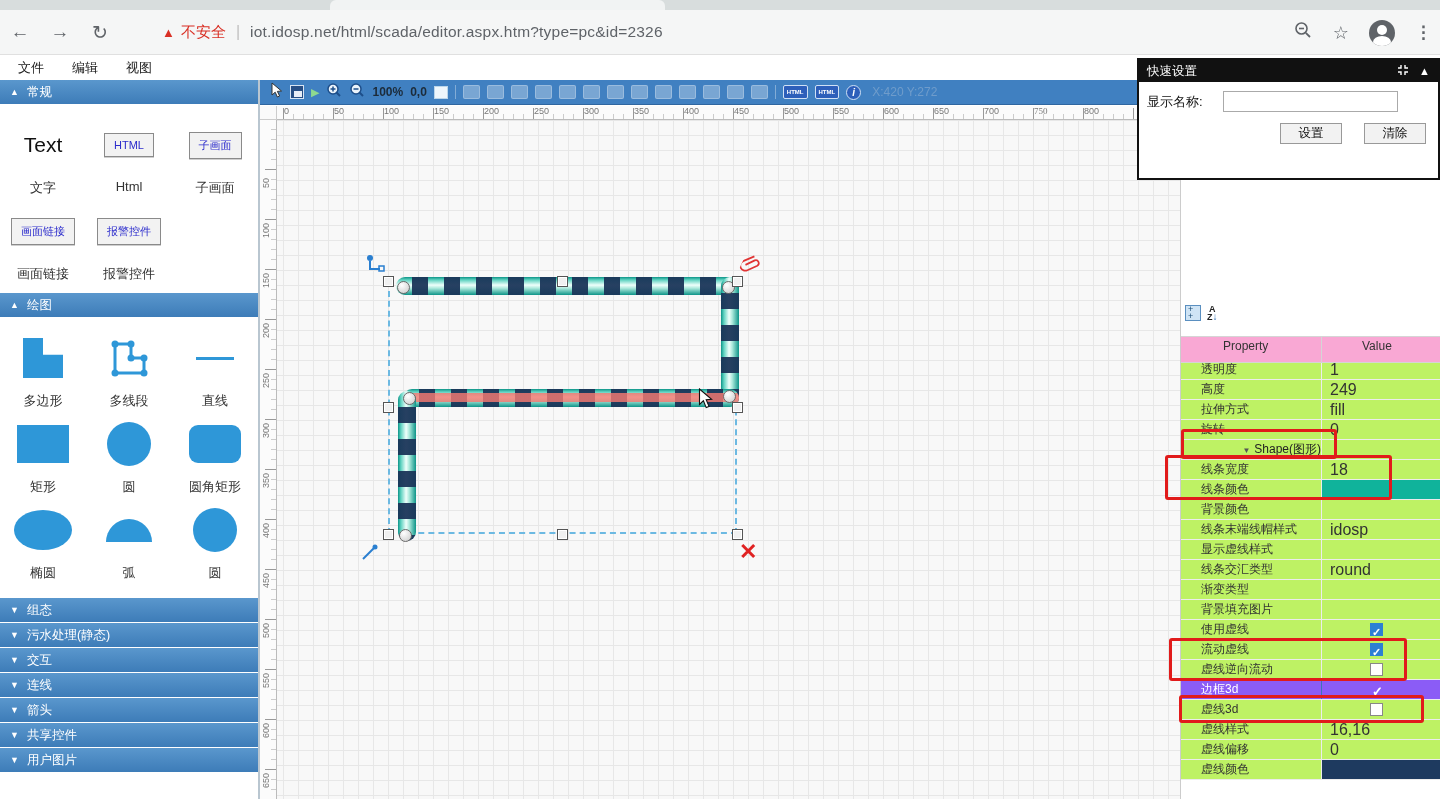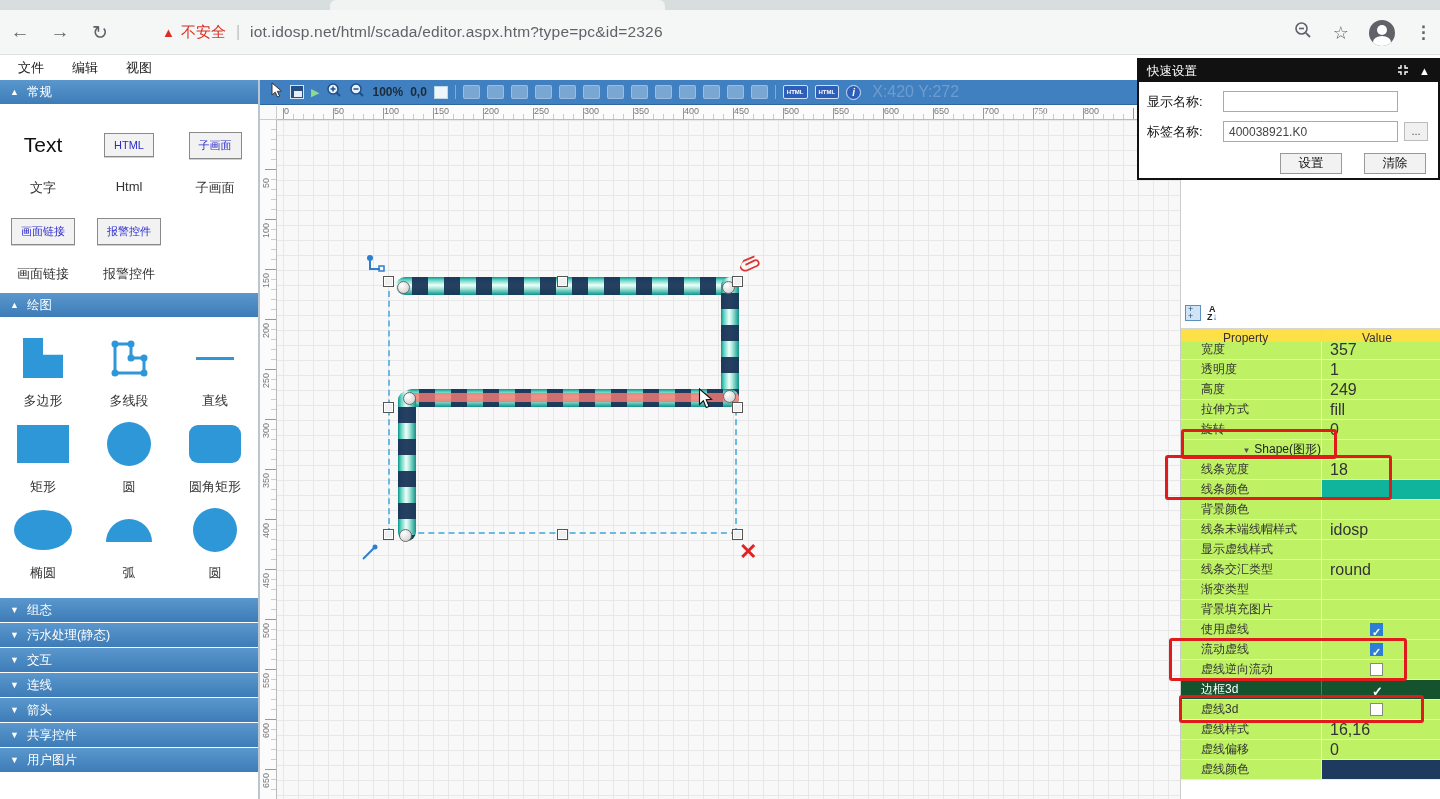--- a/index.html
+++ b/index.html
@@ -48,21 +48,21 @@
   .canvas-toolbar { position:absolute; left:260px; top:80px; width:920px; height:25px; background:#4080c1; border-bottom:1px solid #2f66a0; display:flex; align-items:center; gap:7px; padding-left:10px; }
   .tb-text { color:#1c2b3a; font-size:12px; font-weight:bold; }
   .tb-sep { width:1px; height:14px; background:rgba(255,255,255,.35); }
   .tb-fade { width:17px; height:14px; background:rgba(255,255,255,.30); border-radius:2px; border:1px solid rgba(255,255,255,.25); }
   .tb-save { width:14px; height:14px; background:#274f86; border:1px solid #d7e4f3; position:relative; }
   .tb-save:before { content:""; position:absolute; left:3px; bottom:1px; width:8px; height:6px; background:#e8eef7; }
   .tb-play { color:#8fd98f; font-size:11px; }
   .tb-canvas { width:14px; height:13px; background:#eef6fc; border:1px solid #bcd6ea; }
   .tb-html { background:#2d5fba; border:1px solid #cfe0f5; color:#fff; font-size:6px; font-weight:bold; padding:3px 3px; border-radius:2px; }
   .tb-info { width:15px; height:15px; border-radius:50%; background:#2d5fba; border:1px solid #cfe0f5; color:#fff; font-size:10px; font-style:italic; font-weight:bold; text-align:center; line-height:14px; }
-  .tb-coords { color:#6f9ccb; font-size:16px; margin-left:4px; }
+  .tb-coords { color:#6f9ccb; font-size:12px; margin-left:4px; }
 
   
   .ruler-corner { position:absolute; left:260px; top:106px; width:17px; height:14px; background:#fafafa; border-right:1px solid #ccc; border-bottom:1px solid #ccc; }
   .hruler { position:absolute; left:277px; top:106px; width:903px; height:14px; background:#fbfbfb; border-bottom:1px solid #bbb;
     background-image:repeating-linear-gradient(90deg,#999 0 1px,transparent 1px 50px),repeating-linear-gradient(90deg,#ccc 0 1px,transparent 1px 10px);
     background-size:903px 11px,903px 5px; background-position:6px bottom,6px bottom; background-repeat:no-repeat; }
   .hruler span { position:absolute; top:0; font-size:9px; color:#777; }
   .vruler { position:absolute; left:260px; top:120px; width:17px; height:679px; background:#fbfbfb; border-right:1px solid #bbb;
     background-image:repeating-linear-gradient(180deg,#999 0 1px,transparent 1px 50px),repeating-linear-gradient(180deg,#ccc 0 1px,transparent 1px 10px);
     background-size:11px 679px,5px 679px; background-position:right -1px,right -1px; background-repeat:no-repeat; }
@@ -97,31 +97,31 @@
   .qp-btn { min-width:62px; height:21px; background:#f2f2f2; border:1px solid #999; font-size:12.5px; color:#111; text-align:center; line-height:19px; cursor:pointer; }
 
   
   .prop-panel { position:absolute; left:1180px; top:180px; width:260px; height:619px; background:#fff; border-left:1px solid #ccc; z-index:20; overflow:hidden; }
   .pg-toolbar { position:absolute; left:4px; top:122px; height:22px; display:flex; gap:6px; align-items:center; }
   .pg-cat { width:16px; height:16px; background:#cfe4f5; border:1px solid #5a8fc0; position:relative; }
   .pg-cat:before { content:"+"; position:absolute; left:2px; top:-2px; font-size:9px; color:#1d4e77; }
   .pg-cat:after { content:"+"; position:absolute; left:2px; top:5px; font-size:9px; color:#1d4e77; }
   .pg-az { font-size:9px; font-weight:bold; color:#222; line-height:8px; text-align:center; }
   .pg-az .dn { color:#2d6fb4; font-size:10px; }
-  .pg-header { position:absolute; left:0; top:148px; width:260px; height:14px; background:#fde047; border-top:1px solid #d5d5d5; border-bottom:1px solid #d5d5d5; display:flex; z-index:5; }
+  .pg-header { position:absolute; left:0; top:156px; width:260px; height:27px; background:#f9a8d4; border-top:1px solid #d5d5d5; border-bottom:1px solid #d5d5d5; display:flex; z-index:5; }
   .pg-header div { font-size:12px; color:#333; line-height:19px; }
   .pg-col-p { width:140px; padding-left:42px; }
   .pg-col-v { flex:1; padding-left:40px; border-left:1px solid #d5d5d5; }
   .pg-rows { position:absolute; left:0; top:160px; width:260px; }
   .pg-row { height:20px; display:flex; border-bottom:1px solid #ececec; background:#bef264; }
   .pg-name { width:140px; font-size:12px; color:#333; line-height:19px; padding-left:20px; overflow:hidden; white-space:nowrap; }
   .pg-val { flex:1; font-size:16px; color:#333; line-height:19px; padding-left:8px; border-left:1px solid #ececec; position:relative; overflow:hidden; }
   .pg-row.cat .pg-name { padding-left:6px; color:#222;text-align:right; }
   .pg-row.cat .arr { font-size:8px; color:#555; margin-right:4px; }
-  .pg-row.sel { background:#14532d; }
+  .pg-row.sel { background:#8b5cf6; }
   .pg-row.sel .pg-name, .pg-row.sel .pg-val { color:#fff; border-color:#3c76b4; }
   .swatch { position:absolute; left:0; top:0; right:-12px; bottom:0; }
   .cbx { position:absolute; left:48px; top:3px; width:13px; height:13px; background:#fff; border:1px solid #888; }
   .cbx.on { background:#2d7fd3; border-color:#2d7fd3; }
   .cbx.on:before { content:"✓"; color:#fff; font-size:11px; font-weight:bold; position:absolute; left:1px; top:-1px; }
   .cbx.onsel { background:transparent; border-color:transparent; }
   .cbx.onsel:before { content:"✓"; color:#fff; font-size:13px; font-weight:bold; position:absolute; left:1px; top:-2px; }
 
   .redbox { position:absolute; border:3px solid #e11b1b; border-radius:3px; z-index:40; pointer-events:none; }
 </style>
@@ -433,25 +433,20 @@
       <svg width="12" height="12" viewBox="0 0 12 12">
           <path d="M1 4 L4 4 L4 1 M8 1 L8 4 L11 4 M11 8 L8 8 L8 11 M4 11 L4 8 L1 8" fill="none" stroke="#fff" stroke-width="1.4"></path>
         </svg>
     </span>
     <span class="t-icon">▲</span>
   </div>
   <div class="qp-row">
     <span class="qp-label">显示名称:</span>
     <input class="qp-input" value="" style="">
   </div>
-  <div class="qp-row">
-    <span class="qp-label">标签名称:</span>
-    <input class="qp-input" value="400038921.K0" style="">
-    <span class="qp-ellipsis">...</span>
-  </div>
   <div class="qp-buttons">
     <span class="qp-btn">设置</span>
     <span class="qp-btn">清除</span>
   </div>
 </div>
 
 <div class="prop-panel">
   <div class="pg-toolbar">
     <span class="pg-cat"></span>
     <span class="pg-az">A<br>Z<span class="dn">↓</span></span>

